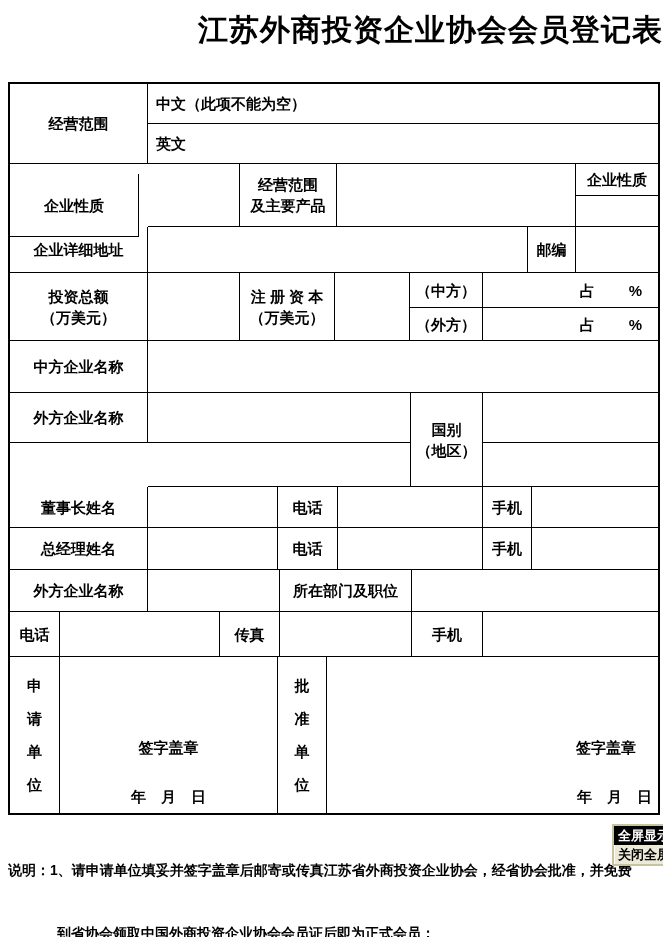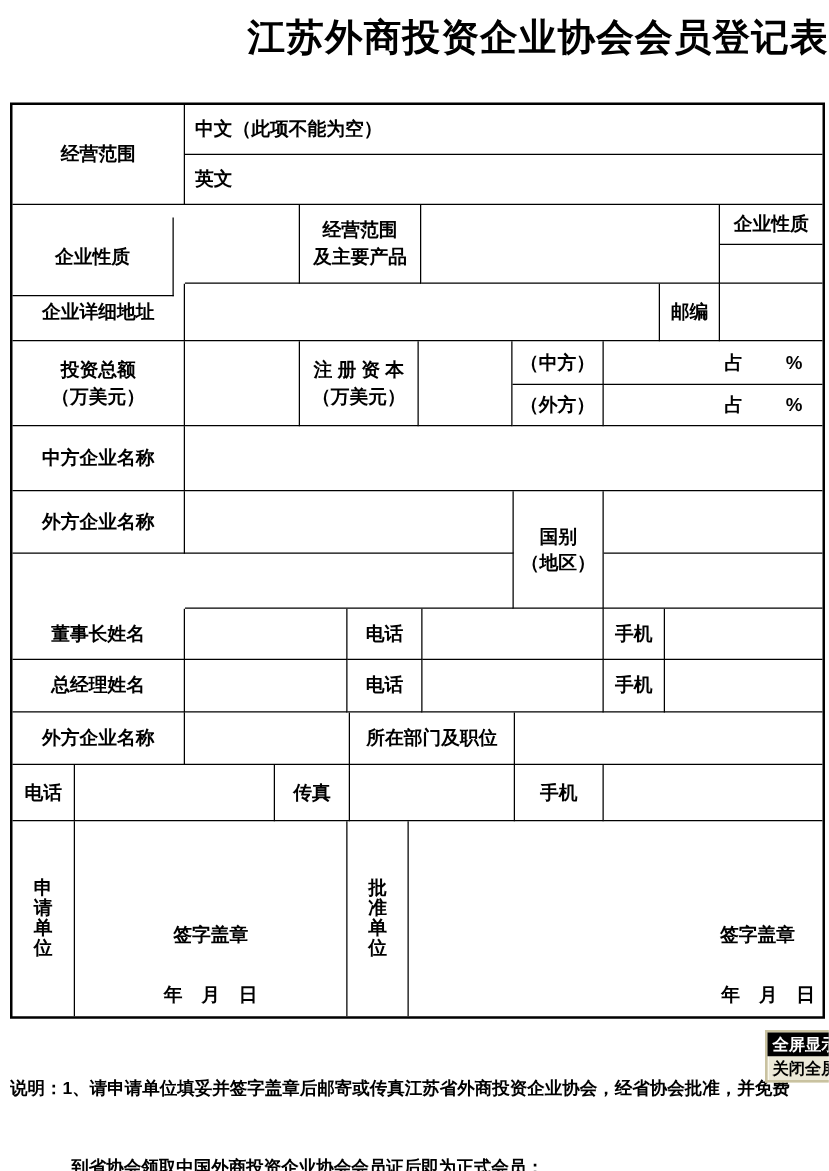--- a/index.html
+++ b/index.html
@@ -10,21 +10,21 @@
   .tbl{position:absolute;left:8px;top:82px;width:652px;height:733px;
        border:2px solid #000;box-sizing:border-box;}
   .c{position:absolute;box-sizing:border-box;display:flex;align-items:center;justify-content:center;
      font:bold 15px "Liberation Sans",sans-serif;white-space:pre-line;text-align:center;line-height:21px;}
   .br{border-right:1px solid #000;}
   .bb{border-bottom:1px solid #000;}
   .lft{justify-content:flex-start;text-align:left;padding-left:8px;}
   .share{justify-content:flex-end;padding-right:16px;}
   .share .pct{margin-left:34px;}
   .vert{align-items:center;}
-  .vert span{display:block;width:17px;word-break:break-all;line-height:16px;text-align:center;}
+  .vert span{display:block;width:17px;word-break:break-all;line-height:33px;text-align:center;}
   .sign{flex-direction:column;justify-content:flex-end;align-items:center;}
   .sign .sg{margin-bottom:26px;font-family:Liberation Mono, monospace;}
   .sign .dt{margin-bottom:6px;}
   .sign.right{align-items:flex-end;}
   .sign.right .sg{padding-right:22px;}
   .sign.right .dt{padding-right:6px;}
   .notes{position:absolute;left:8px;top:818px;width:652px;
          font:bold 14px "Liberation Sans",sans-serif;line-height:21px;white-space:pre;}
   .notes .ln{height:21px;overflow:hidden;}
   .notes .ind{padding-left:49px;}

